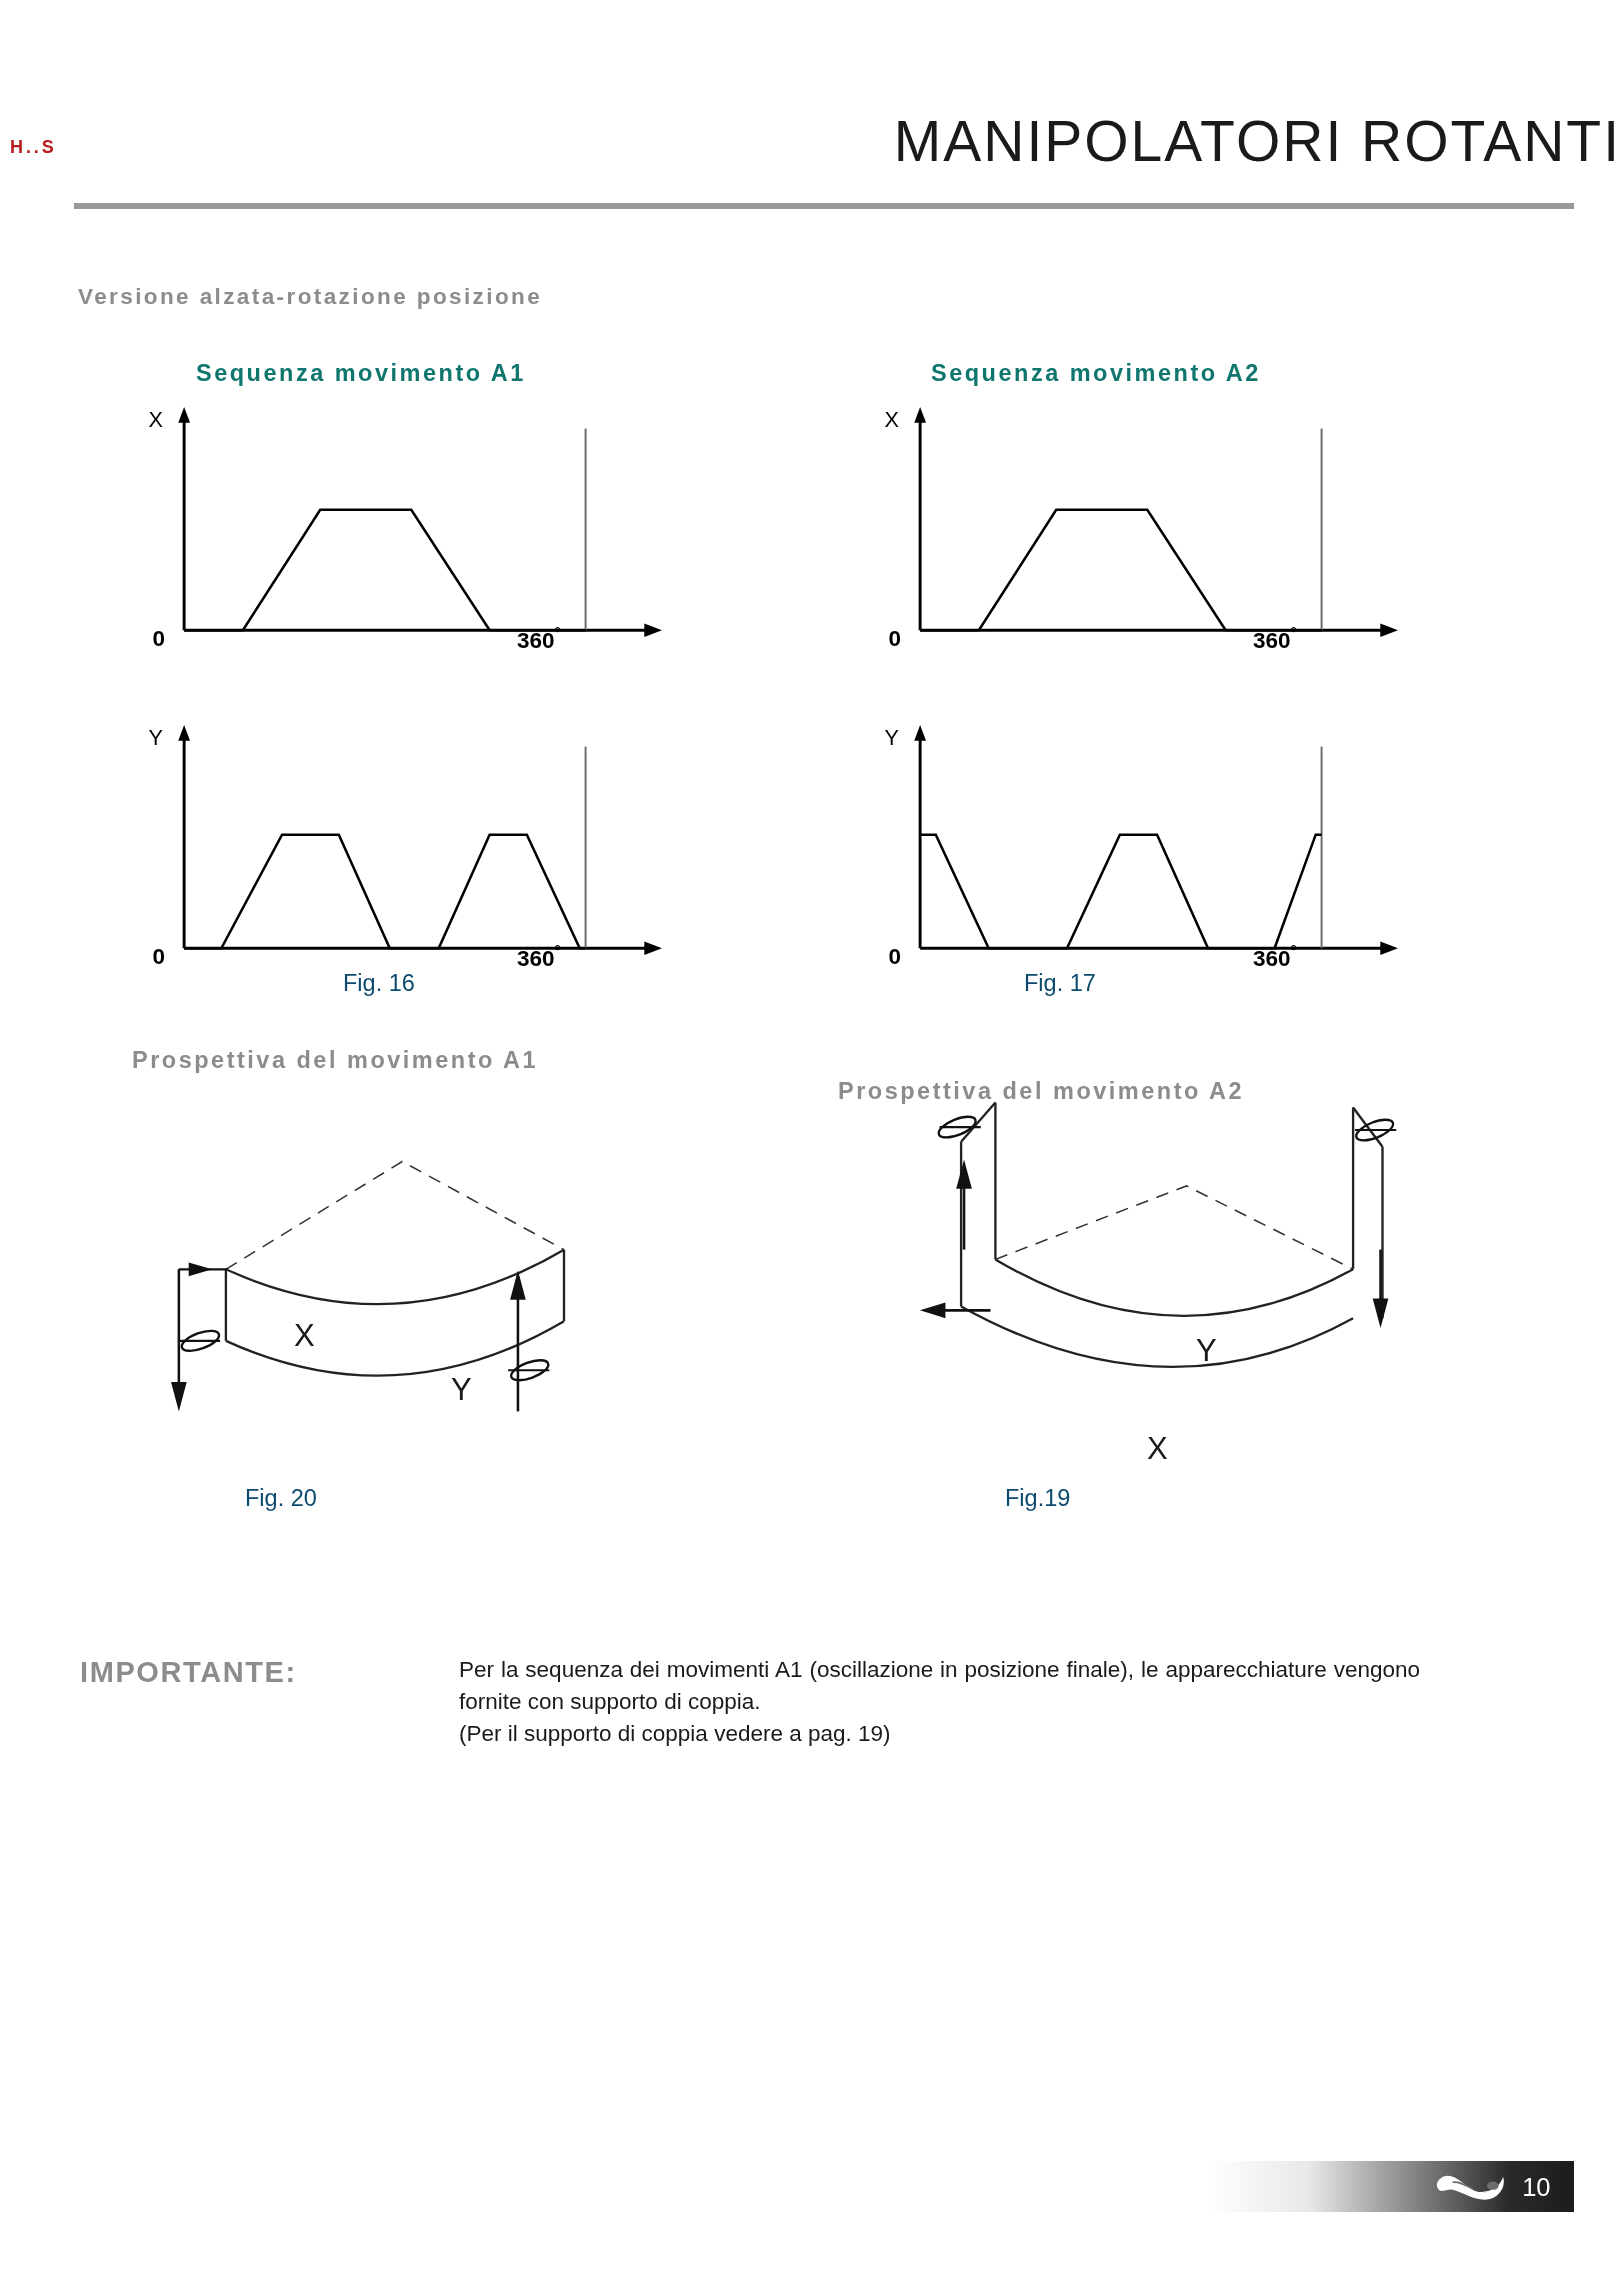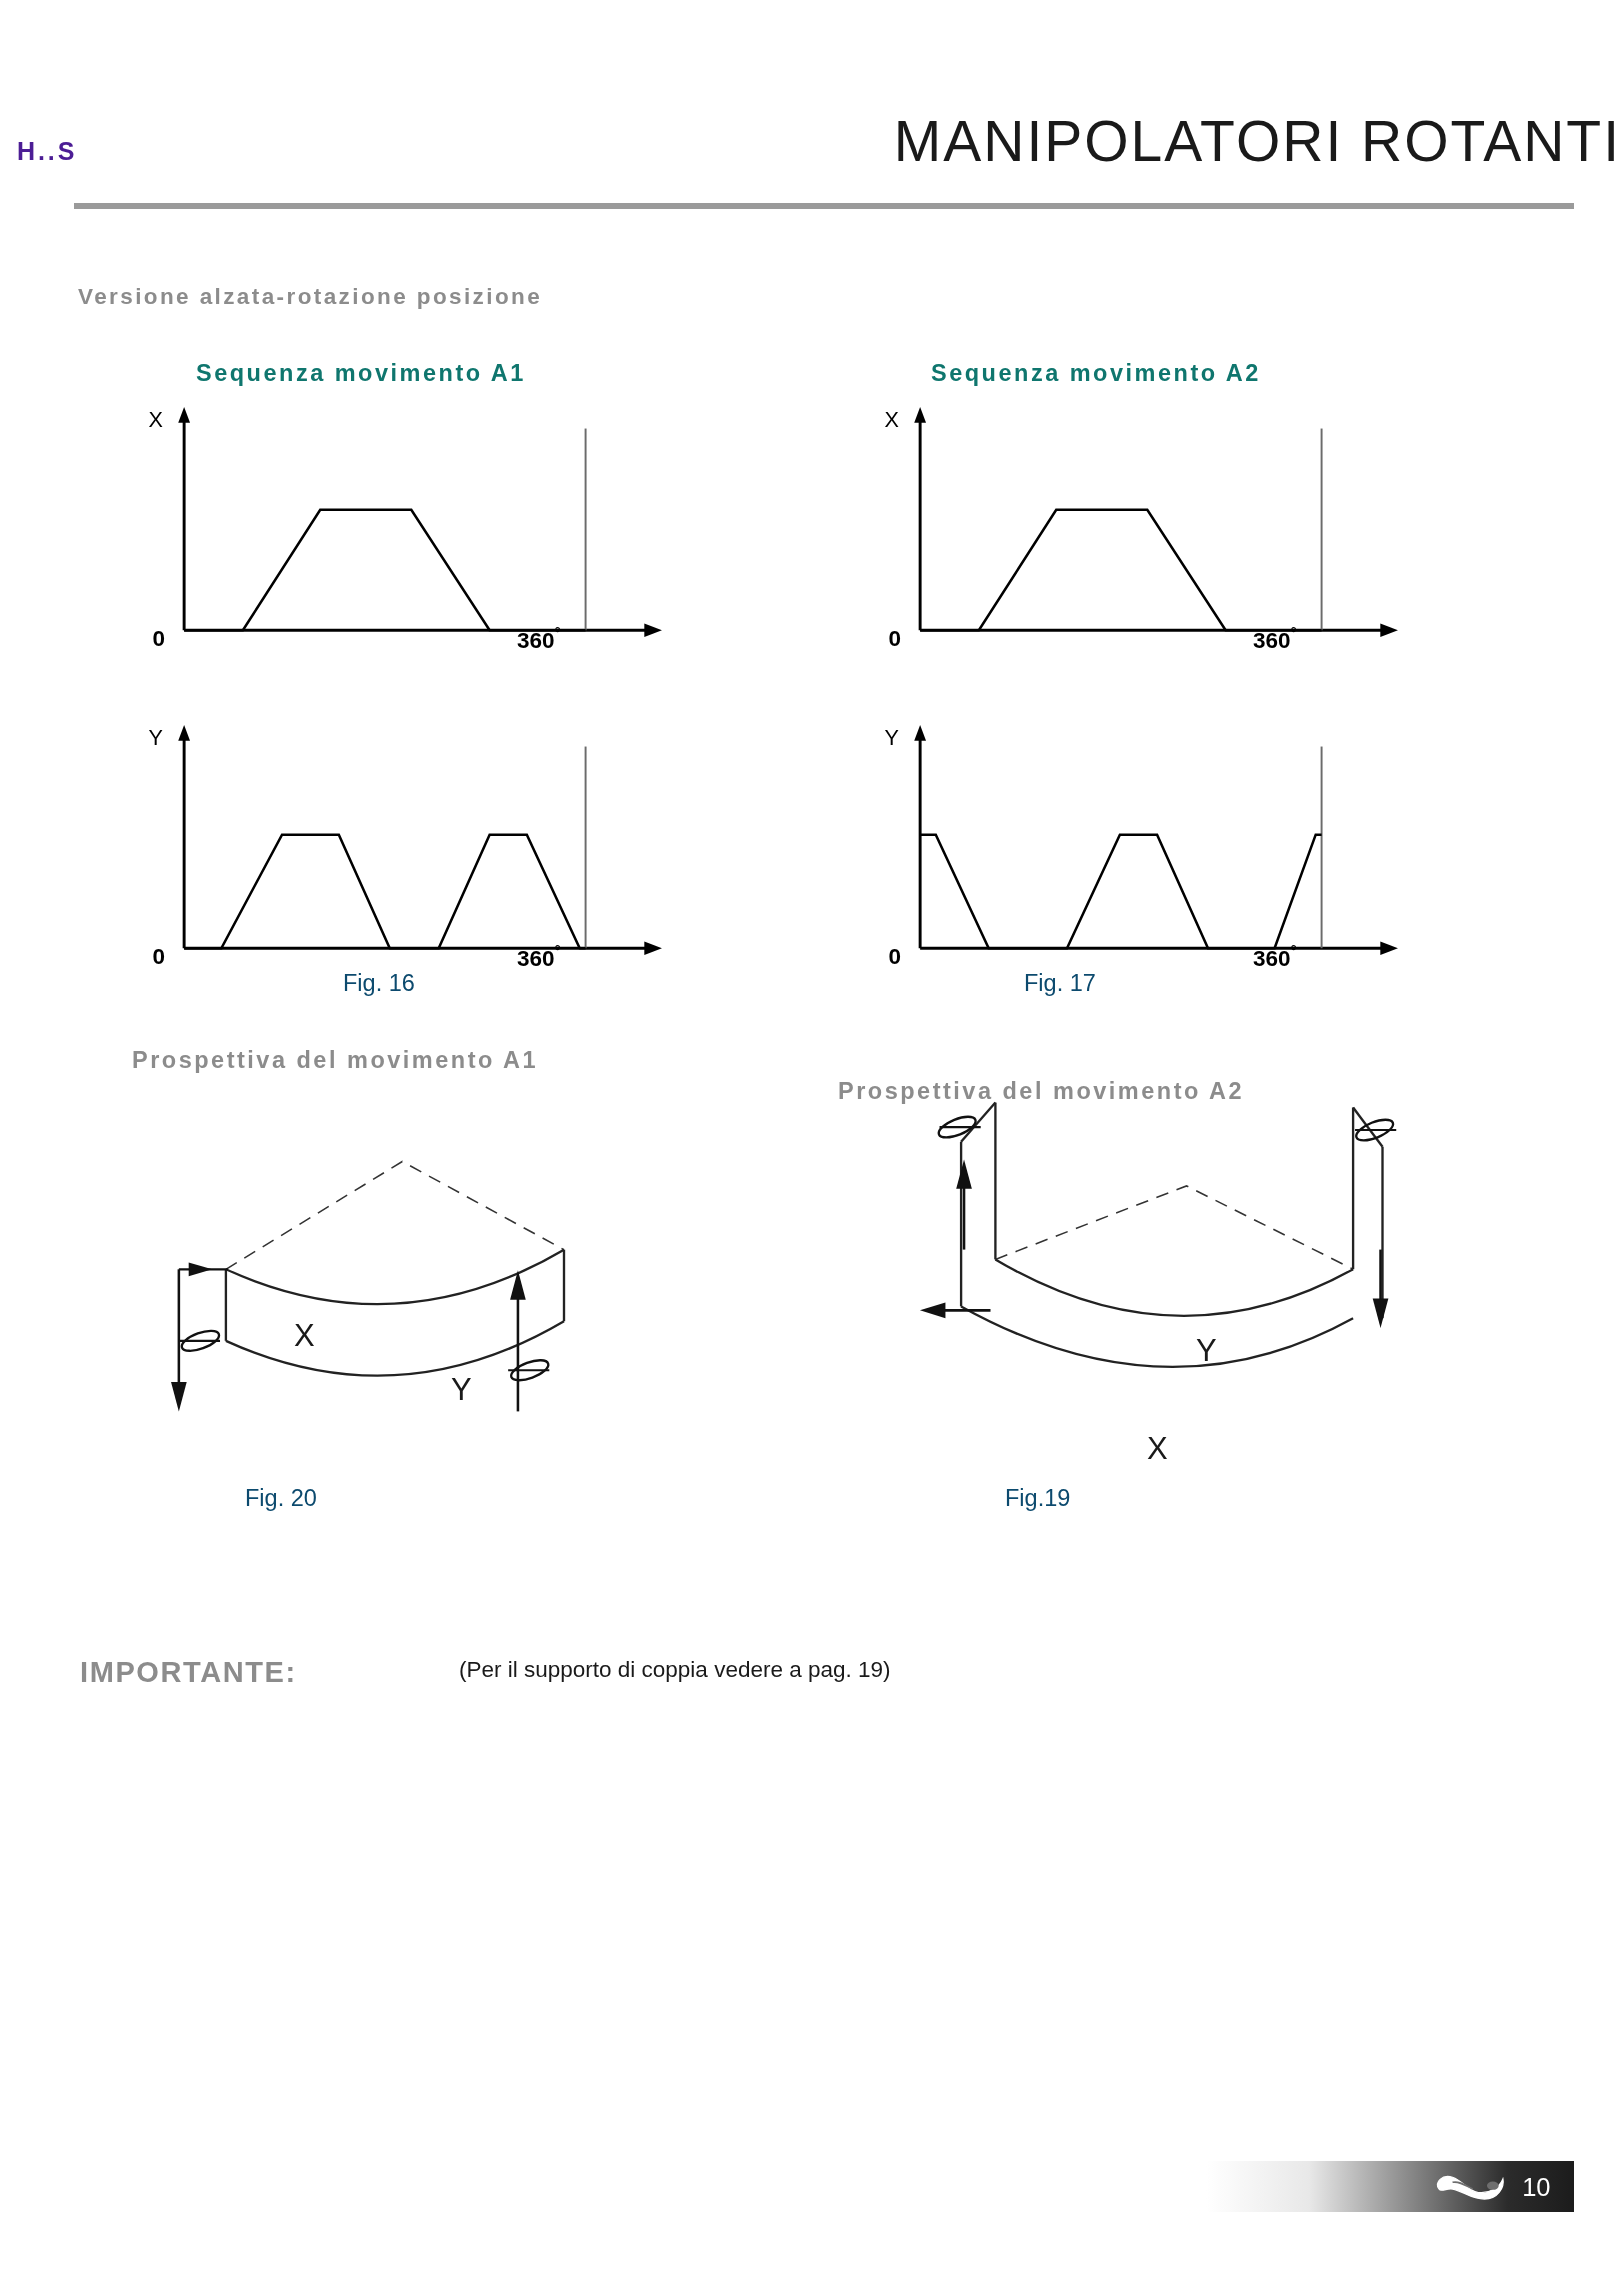--- a/index.html
+++ b/index.html
@@ -10,25 +10,25 @@
   body {
     width: 1621px;
     height: 2293px;
     position: relative;
     font-family: "Liberation Sans", sans-serif;
     color: #000;
     overflow: hidden;
   }
   #doc-code {
     position: absolute;
-    left: 17px;
+    left: 10px;
     top: 137px;
-    font-size: 25px;
+    font-size: 18px;
     letter-spacing: 2.9px;
-    color: #4c1d95;
+    color: #b91c1c;
     font-weight: bold;
     font-family: "Liberation Sans", sans-serif;
   }
   #doc-title {
     position: absolute;
     right: 0px;
     top: 108px;
     font-size: 57px;
     letter-spacing: 2px;
     color: #1a1a1a;
@@ -310,20 +310,21 @@
   </svg>
   <div class="persp-letter" style="left:333px; top:250px;">Y</div>
   <div class="persp-letter" style="left:284px; top:348px;">X</div>
 </div>
 
 <div class="fig-caption" id="fig18-caption">Fig. 20</div>
 <div class="fig-caption" id="fig19-caption">Fig.19</div>
 
 <div id="important-label">IMPORTANTE:</div>
 <div id="important-body">
+  <p id="important-p1">Per la sequenza dei movimenti A1 (oscillazione in posizione finale), le apparecchiature vengono fornite con supporto di coppia.</p>
   <p id="important-p2">(Per il supporto di coppia vedere a pag. 19)</p>
 </div>
 
 <div id="footer">
   <div id="footer-grad"></div>
   <svg id="footer-logo" viewBox="0 0 100 50">
     <path d="M12 28 C 6 20, 16 10, 28 14 C 40 18, 46 30, 58 32 C 72 34, 84 26, 88 16 C 90 26, 82 40, 66 40 C 50 40, 40 30, 28 28 C 20 27, 14 32, 12 28 Z" fill="#ffffff" stroke="#ffffff" stroke-width="1.5"></path>
     <path d="M28 20 C 36 18, 44 24, 52 28" fill="none" stroke="#6e6e6e" stroke-width="2"></path>
     <ellipse cx="76" cy="24" rx="7" ry="5" fill="#6e6e6e"></ellipse>
   </svg>

